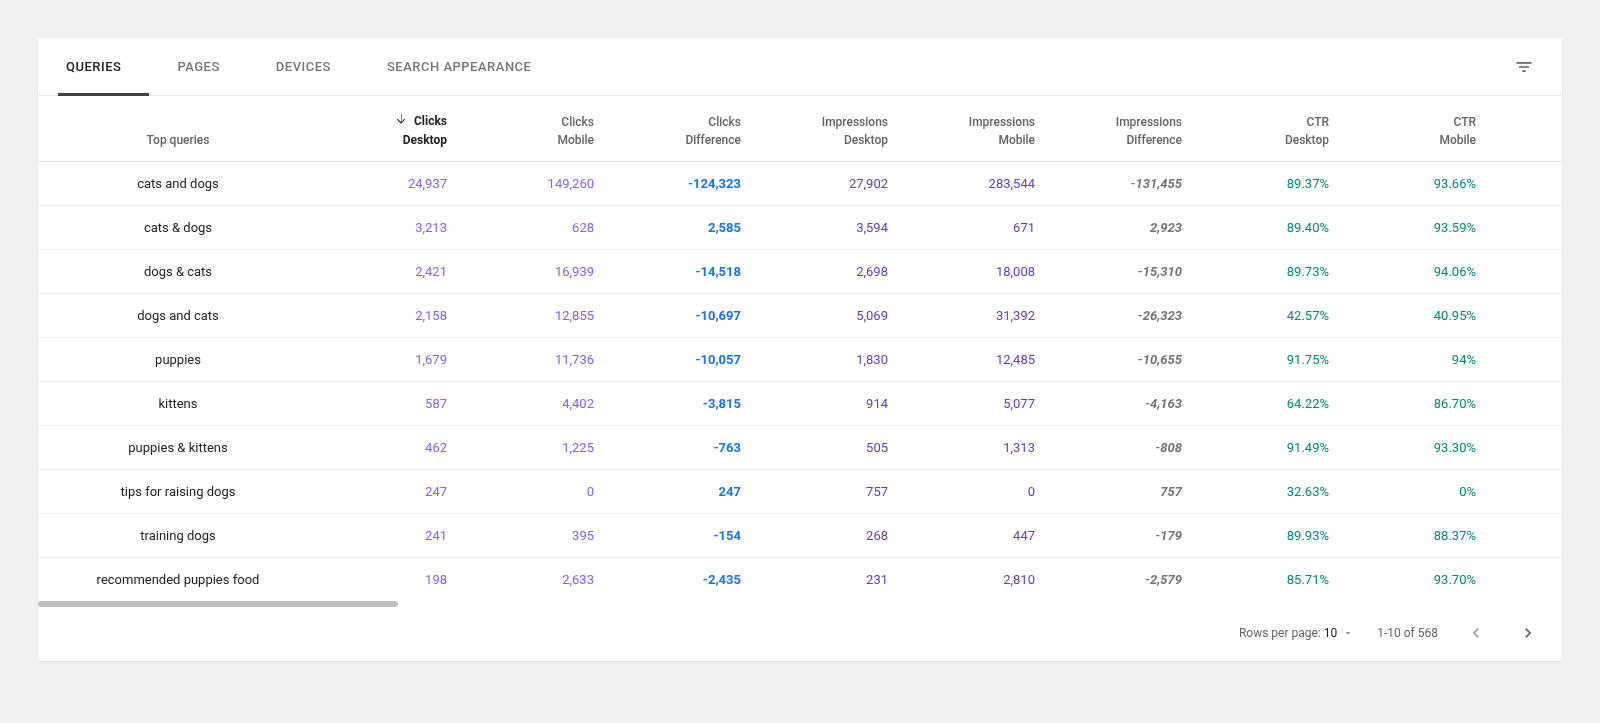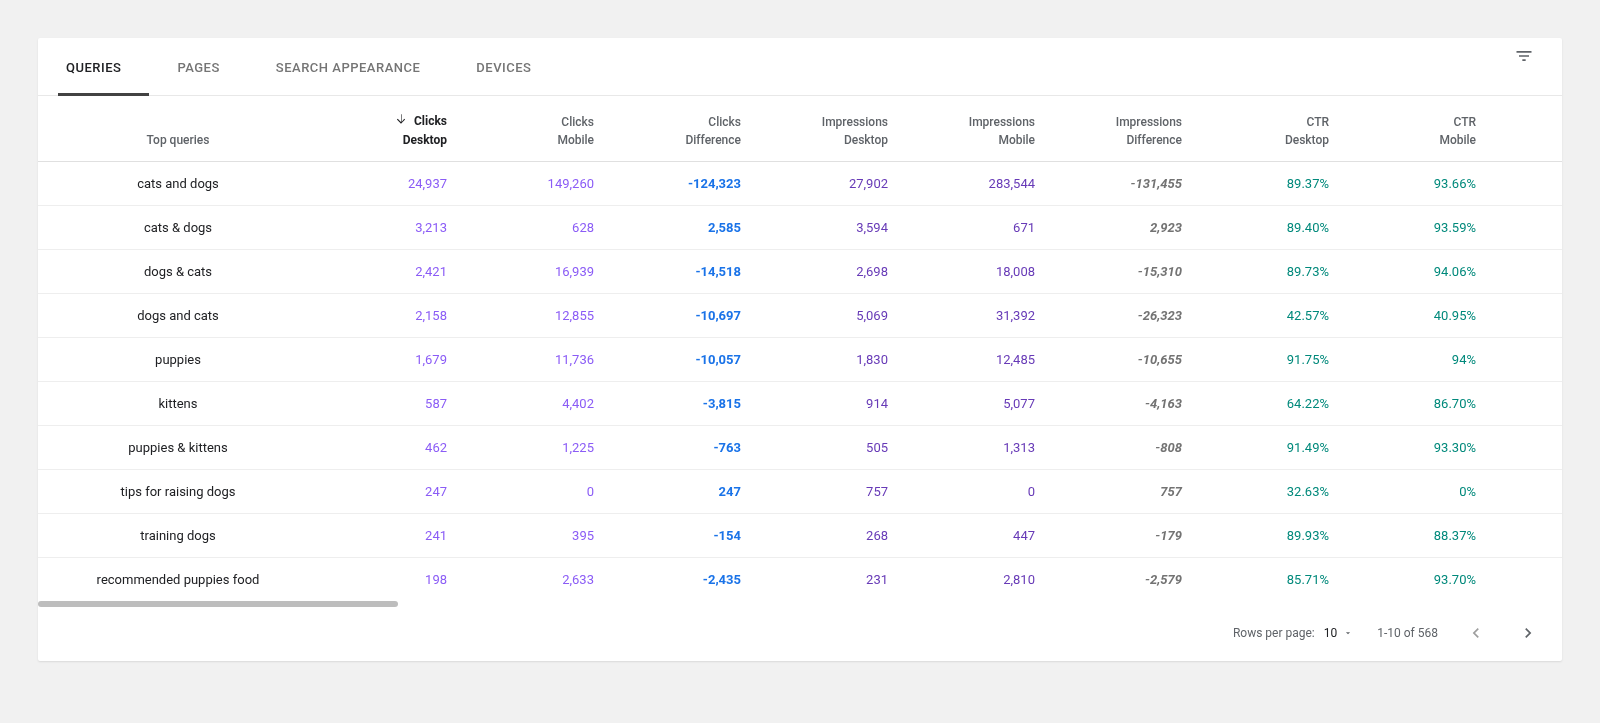--- a/index.html
+++ b/index.html
@@ -11,20 +11,21 @@
     color: #202124;
   }
   .card {
     background: #fff;
     border-radius: 2px;
     box-shadow: 0 1px 2px rgba(0,0,0,0.1);
     overflow: hidden;
   }
   .tabs {
     display: flex;
+    align-items: center;
     border-bottom: 1px solid #e8e8e8;
     padding: 0 20px;
     height: 58px;
     position: relative;
   }
   .tab {
     padding: 0 28px;
     height: 58px;
     display: flex;
     align-items: center;
@@ -104,21 +105,20 @@
     gap: 24px;
     padding: 12px 20px 14px;
     color: #5f6368;
     font-size: 12px;
     text-align: right;
   }
   .pager .rpp-select {
     display: inline-flex;
     align-items: center;
     gap: 6px;
-    margin-left: 6px;
     color: #202124;
     cursor: pointer;
   }
   .pager .nav-btn {
     color: #9e9e9e;
     cursor: pointer;
     padding: 4px;
   }
   .pager .nav-btn.enabled { color: #5f6368; }
   .pager .nav-btn svg { display:block; }
@@ -138,22 +138,22 @@
   }
 </style>
 </head>
 <body>
 
 <div class="card">
 
   <div class="tabs">
     <div class="tab active">QUERIES</div>
     <div class="tab">PAGES</div>
+    <div class="tab">DEVICES</div>
     <div class="tab">SEARCH APPEARANCE</div>
-    <div class="tab">DEVICES</div>
     <div class="spacer"></div>
     <div class="filter-icon">
       <svg width="20" height="20" viewBox="0 0 24 24" fill="currentColor">
           <path d="M10 18h4v-2h-4v2zM3 6v2h18V6H3zm3 7h12v-2H6v2z"></path>
         </svg>
     </div>
   </div>
 
   <div class="scroll-wrap">
     <table>

